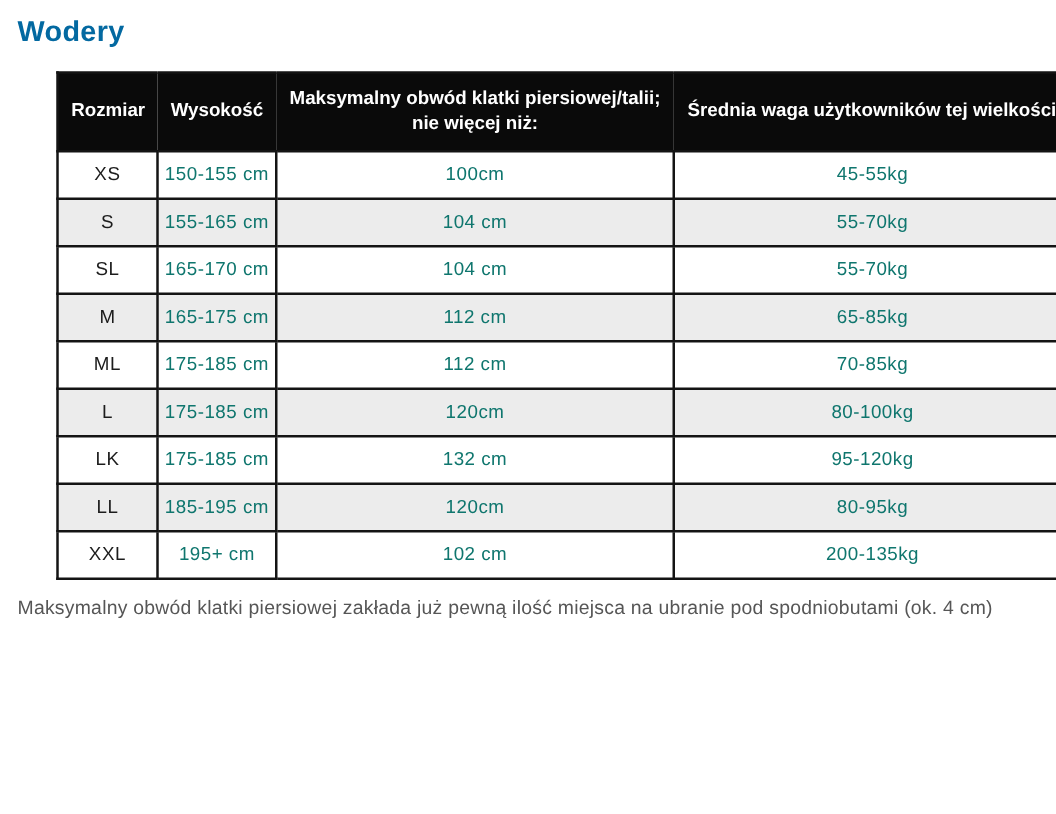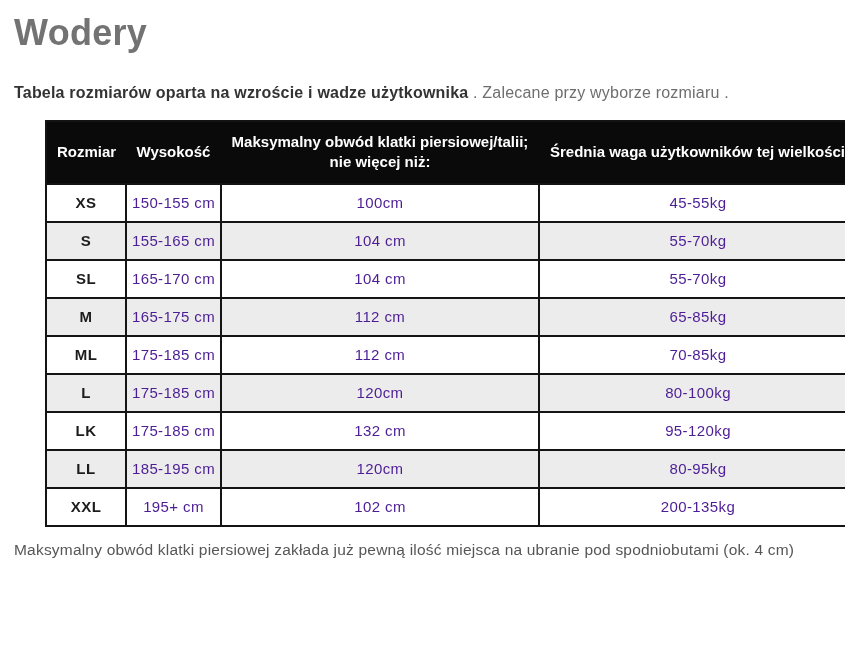--- a/index.html
+++ b/index.html
@@ -9,23 +9,23 @@
     font-family: "Liberation Sans", sans-serif;
   }
   .page {
     width: 845px;
     min-height: 651px;
     box-sizing: border-box;
     padding: 8px 14px 16px 14px;
     background: #ffffff;
   }
   .page-title {
-    font-size: 36px;
+    font-size: 23px;
     font-weight: 700;
-    color: #737373;
+    color: #0369a1;
     letter-spacing: 0.3px;
     margin: 4px 0 0 0;
   }
   .table-description {
     margin: 30px 0 0 0;
     font-size: 16px;
     color: #6e6e6e;
     letter-spacing: 0.2px;
   }
   .table-description .bold-part {
@@ -56,47 +56,46 @@
   table.size-chart tbody th,
   table.size-chart tbody td {
     border: 2px solid var(--border, #141414);
     text-align: center;
     vertical-align: middle;
     height: 36px;
     font-size: 15px;
     padding: 0 4px;
   }
   table.size-chart tbody th {
-    font-weight: 700;
+    font-weight: 400;
     color: #1c1c1c;
     letter-spacing: 0.5px;
   }
   table.size-chart tbody td {
     font-weight: 400;
-    color: #4c1d95;
+    color: #0f766e;
     letter-spacing: 0.4px;
   }
   table.size-chart tbody tr:nth-child(even) {
     background: var(--row-alt, #ececec);
   }
   .footnote {
     margin: 14px 0 0 0;
     font-size: 15.5px;
     color: #565656;
     letter-spacing: 0.2px;
   }
 </style>
 </head>
 <body>
 
 <div class="page">
 
   <h1 class="page-title">Wodery</h1>
 
-  <p class="table-description"><span class="bold-part">Tabela rozmiarów oparta na wzroście i wadze użytkownika</span> <span>. Zalecane przy wyborze rozmiaru .</span></p>
 
   <table class="size-chart">
     <colgroup>
       <col style="width: 80px;">
       <col style="width: 95px;">
       <col style="width: 318px;">
       <col style="width: 318px;">
     </colgroup>
     <thead>
       <tr>

